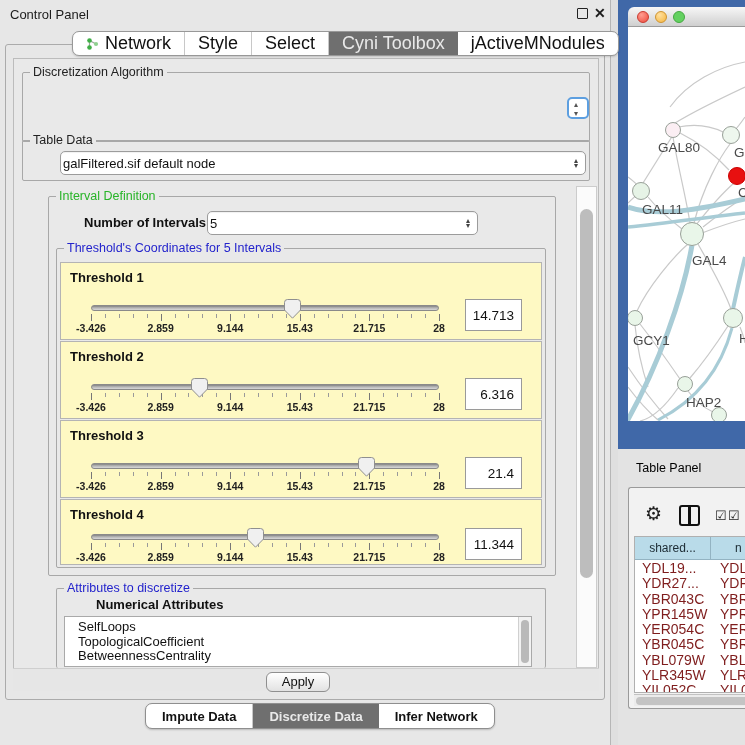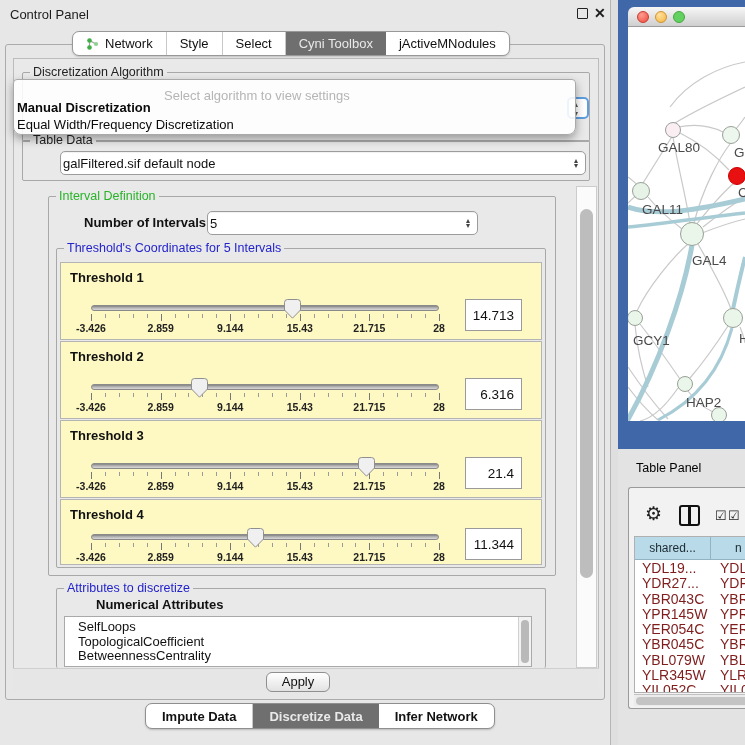--- a/index.html
+++ b/index.html
@@ -8,21 +8,21 @@
 
   
   #cp-window{position:absolute;left:0;top:0;width:611px;height:745px;background:#e7e7e7;border-right:1px solid #b6b6b6;}
   #cp-title{position:absolute;left:10px;top:7px;font-size:13px;color:#1c1c1c;}
   .win-btn{position:absolute;top:6px;font-size:13px;color:#1c1c1c;cursor:default;}
   #float-btn{left:577px;top:8px;width:11px;height:11px;border:1.5px solid #222;border-radius:1px;}
   #close-btn{left:594px;top:5px;font-weight:bold;font-size:14px;}
 
   
   #top-tabs{position:absolute;left:72px;top:31px;height:25px;display:flex;border:1px solid #989898;border-radius:7px;background:#fff;overflow:hidden;z-index:6;box-shadow:0 1px 2px rgba(0,0,0,.15);}
-  .seg{display:flex;align-items:center;gap:6px;padding:0 13px;font-size:13px;color:#111;border-right:1px solid #c8c8c8;white-space:nowrap;}
+  .seg{display:flex;align-items:center;gap:6px;padding:0 13px;font-size:18px;color:#111;border-right:1px solid #c8c8c8;white-space:nowrap;}
   .seg:last-child{border-right:none;}
   .seg.selected{background:#6f6f6f;color:#e9e9e9;border-right:none;}
 
   
   #outer-panel{position:absolute;left:5px;top:44px;width:600px;height:656px;border:1px solid #ababab;border-radius:3px;background:#e7e7e7;}
   #inner-panel{position:absolute;left:13px;top:58px;width:586px;height:633px;border:1px solid #bcbcbc;background:#e9e9e9;}
 
   .groupbox{position:absolute;border:1px solid #a8a8a8;border-radius:2px;}
   .grouplabel{position:absolute;top:-8px;left:7px;background:#e9e9e9;padding:0 3px;font-size:12.5px;white-space:nowrap;}
 
@@ -132,25 +132,20 @@
     <div id="inner-panel"></div>
 
     <div class="groupbox" style="left:22px;top:72px;width:568px;height:70px;">
       <span class="grouplabel" style="color:#222;">Discretization Algorithm</span>
     </div>
 
     <div style="position:absolute;left:567px;top:97px;width:22px;height:22px;background:#fff;border:2px solid #5d9fe0;border-radius:5px;z-index:5;">
       <span style="position:absolute;left:5px;top:1px;font-size:8px;color:#555;line-height:9px;">▴<br>▾</span>
     </div>
 
-    <div id="algo-popup">
-      <div id="algo-hint">Select algorithm to view settings</div>
-      <div class="popup-item" style="top:20px;font-weight:bold;">Manual Discretization</div>
-      <div class="popup-item" style="top:37px;">Equal Width/Frequency Discretization</div>
-    </div>
 
     <div class="groupbox" style="left:22px;top:140px;width:568px;height:41px;">
       <span class="grouplabel" style="color:#222;">Table Data</span>
     </div>
     <div class="combo" style="left:60px;top:151px;width:526px;height:24px;">
       <span>galFiltered.sif default node</span>
       <span class="spin">
           <span>▴</span>
           <span>▾</span>
         </span>

